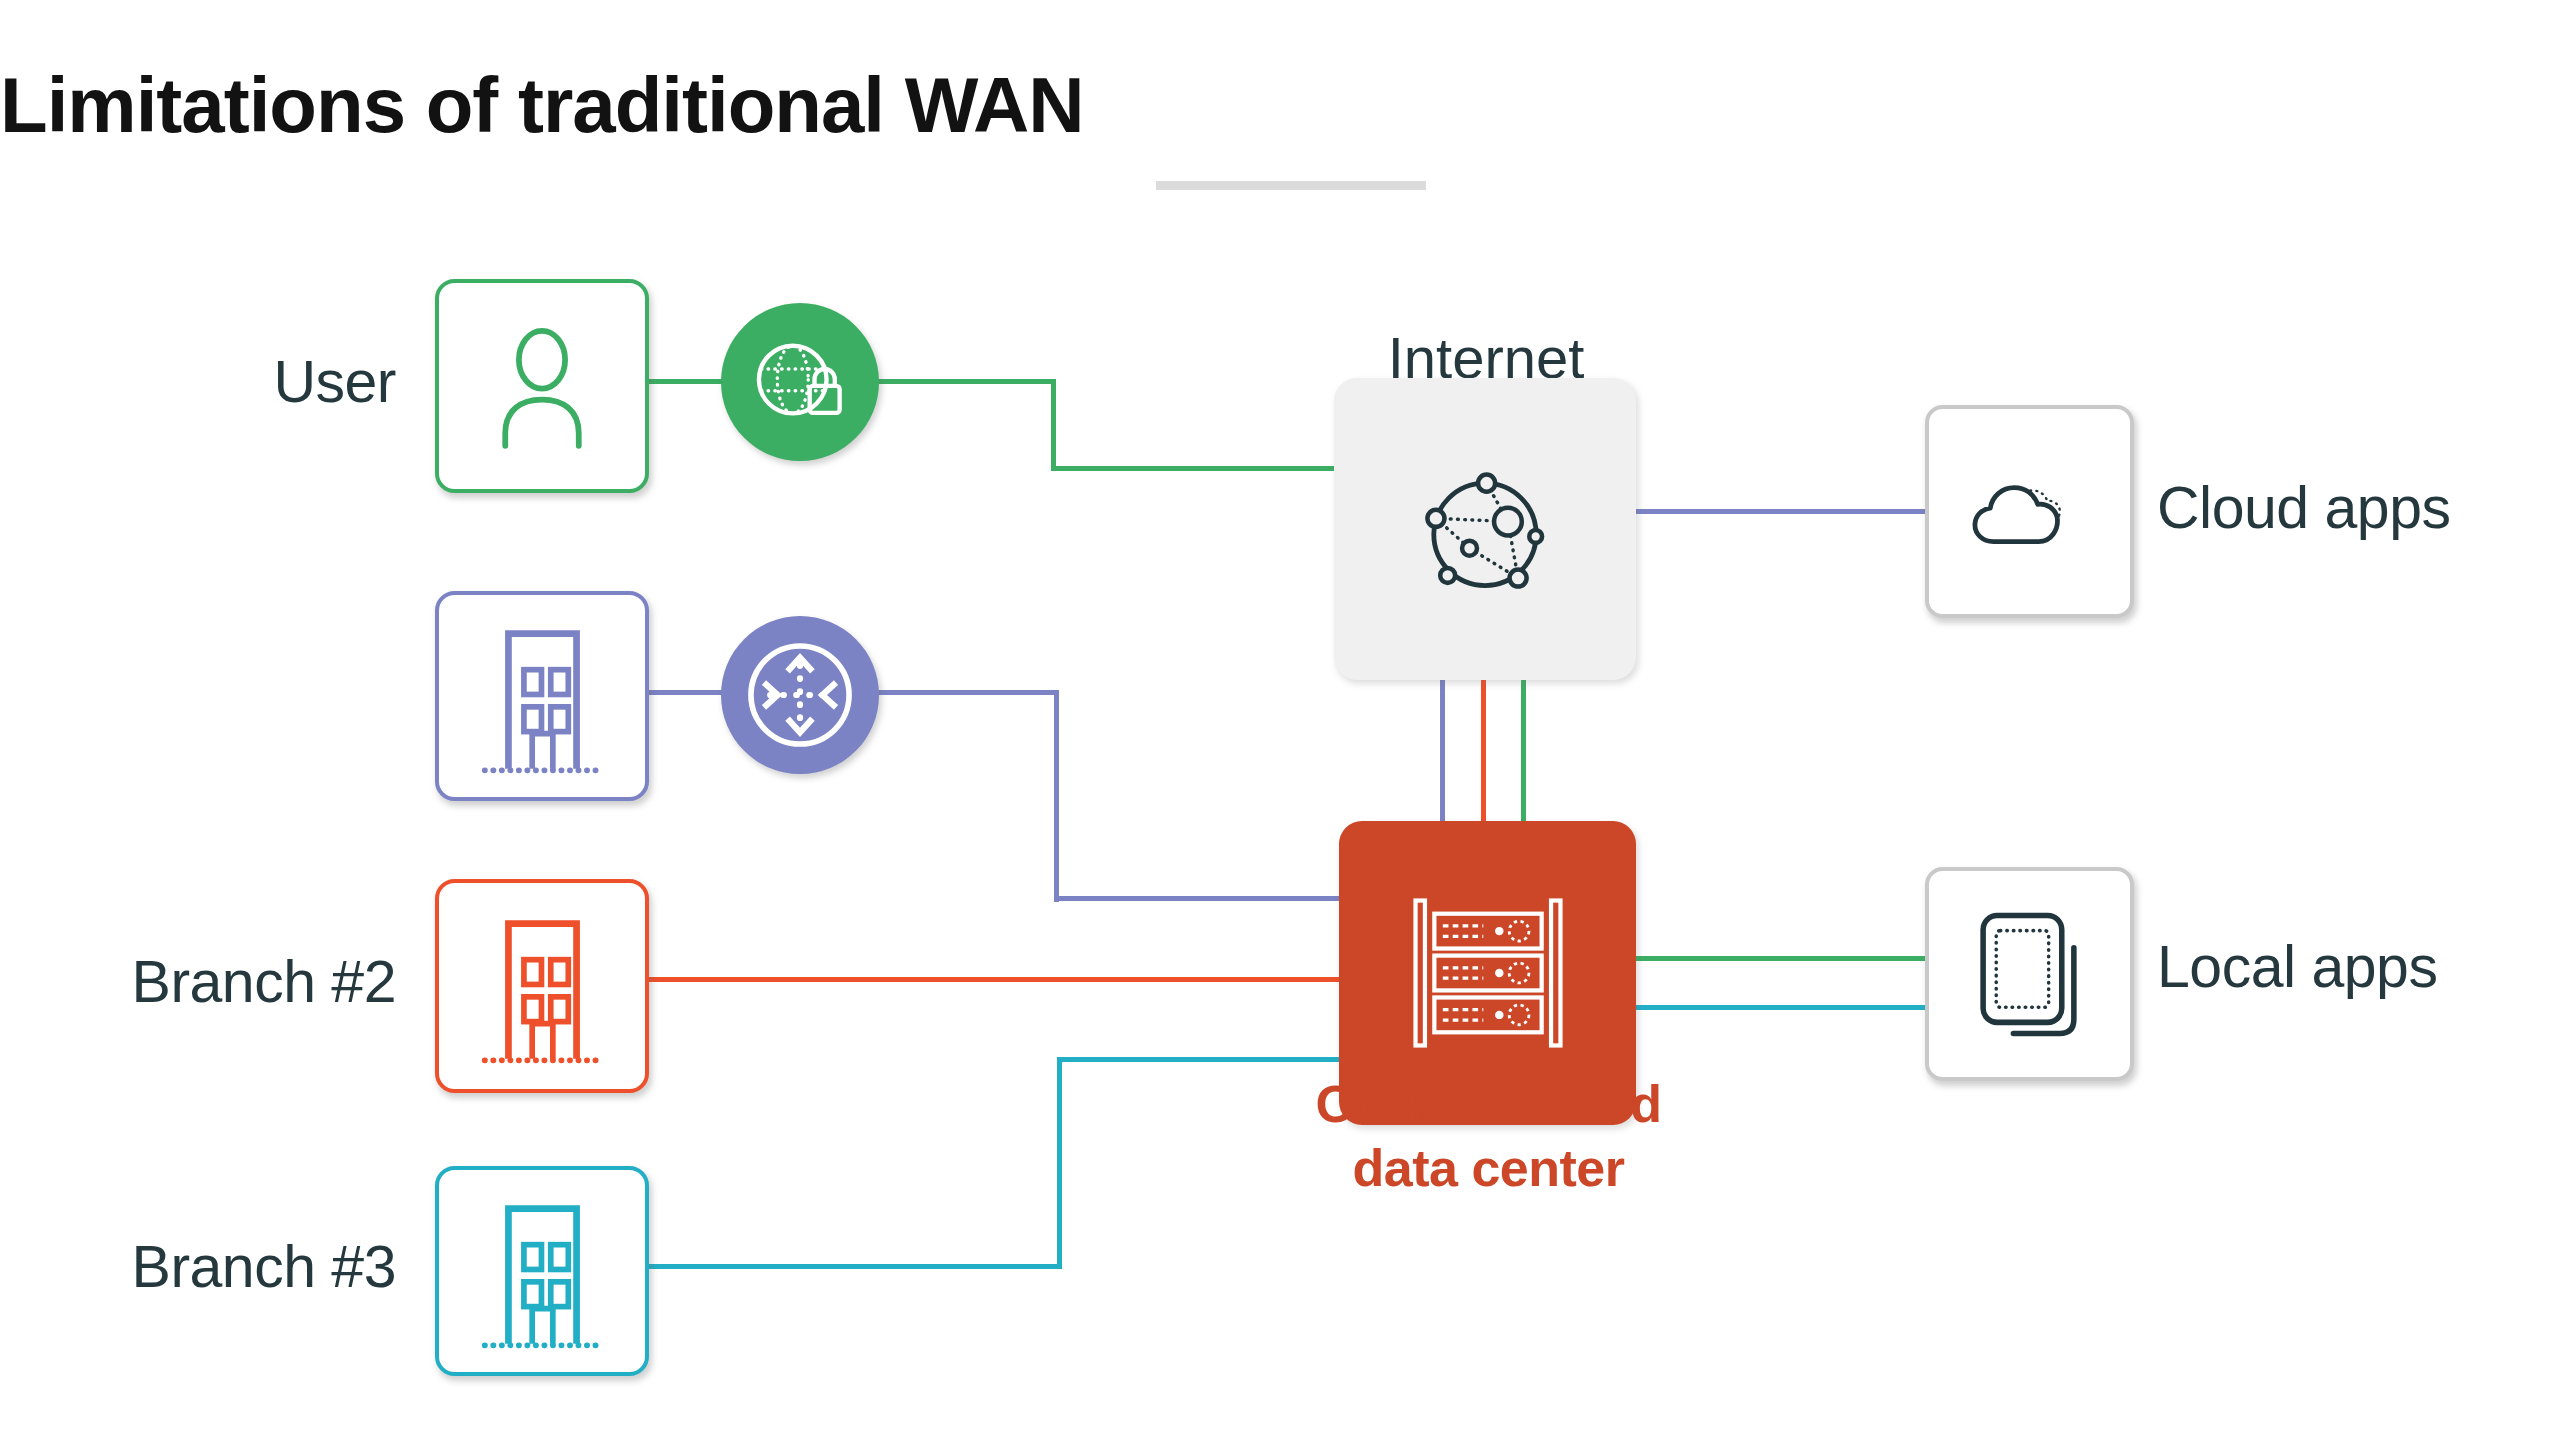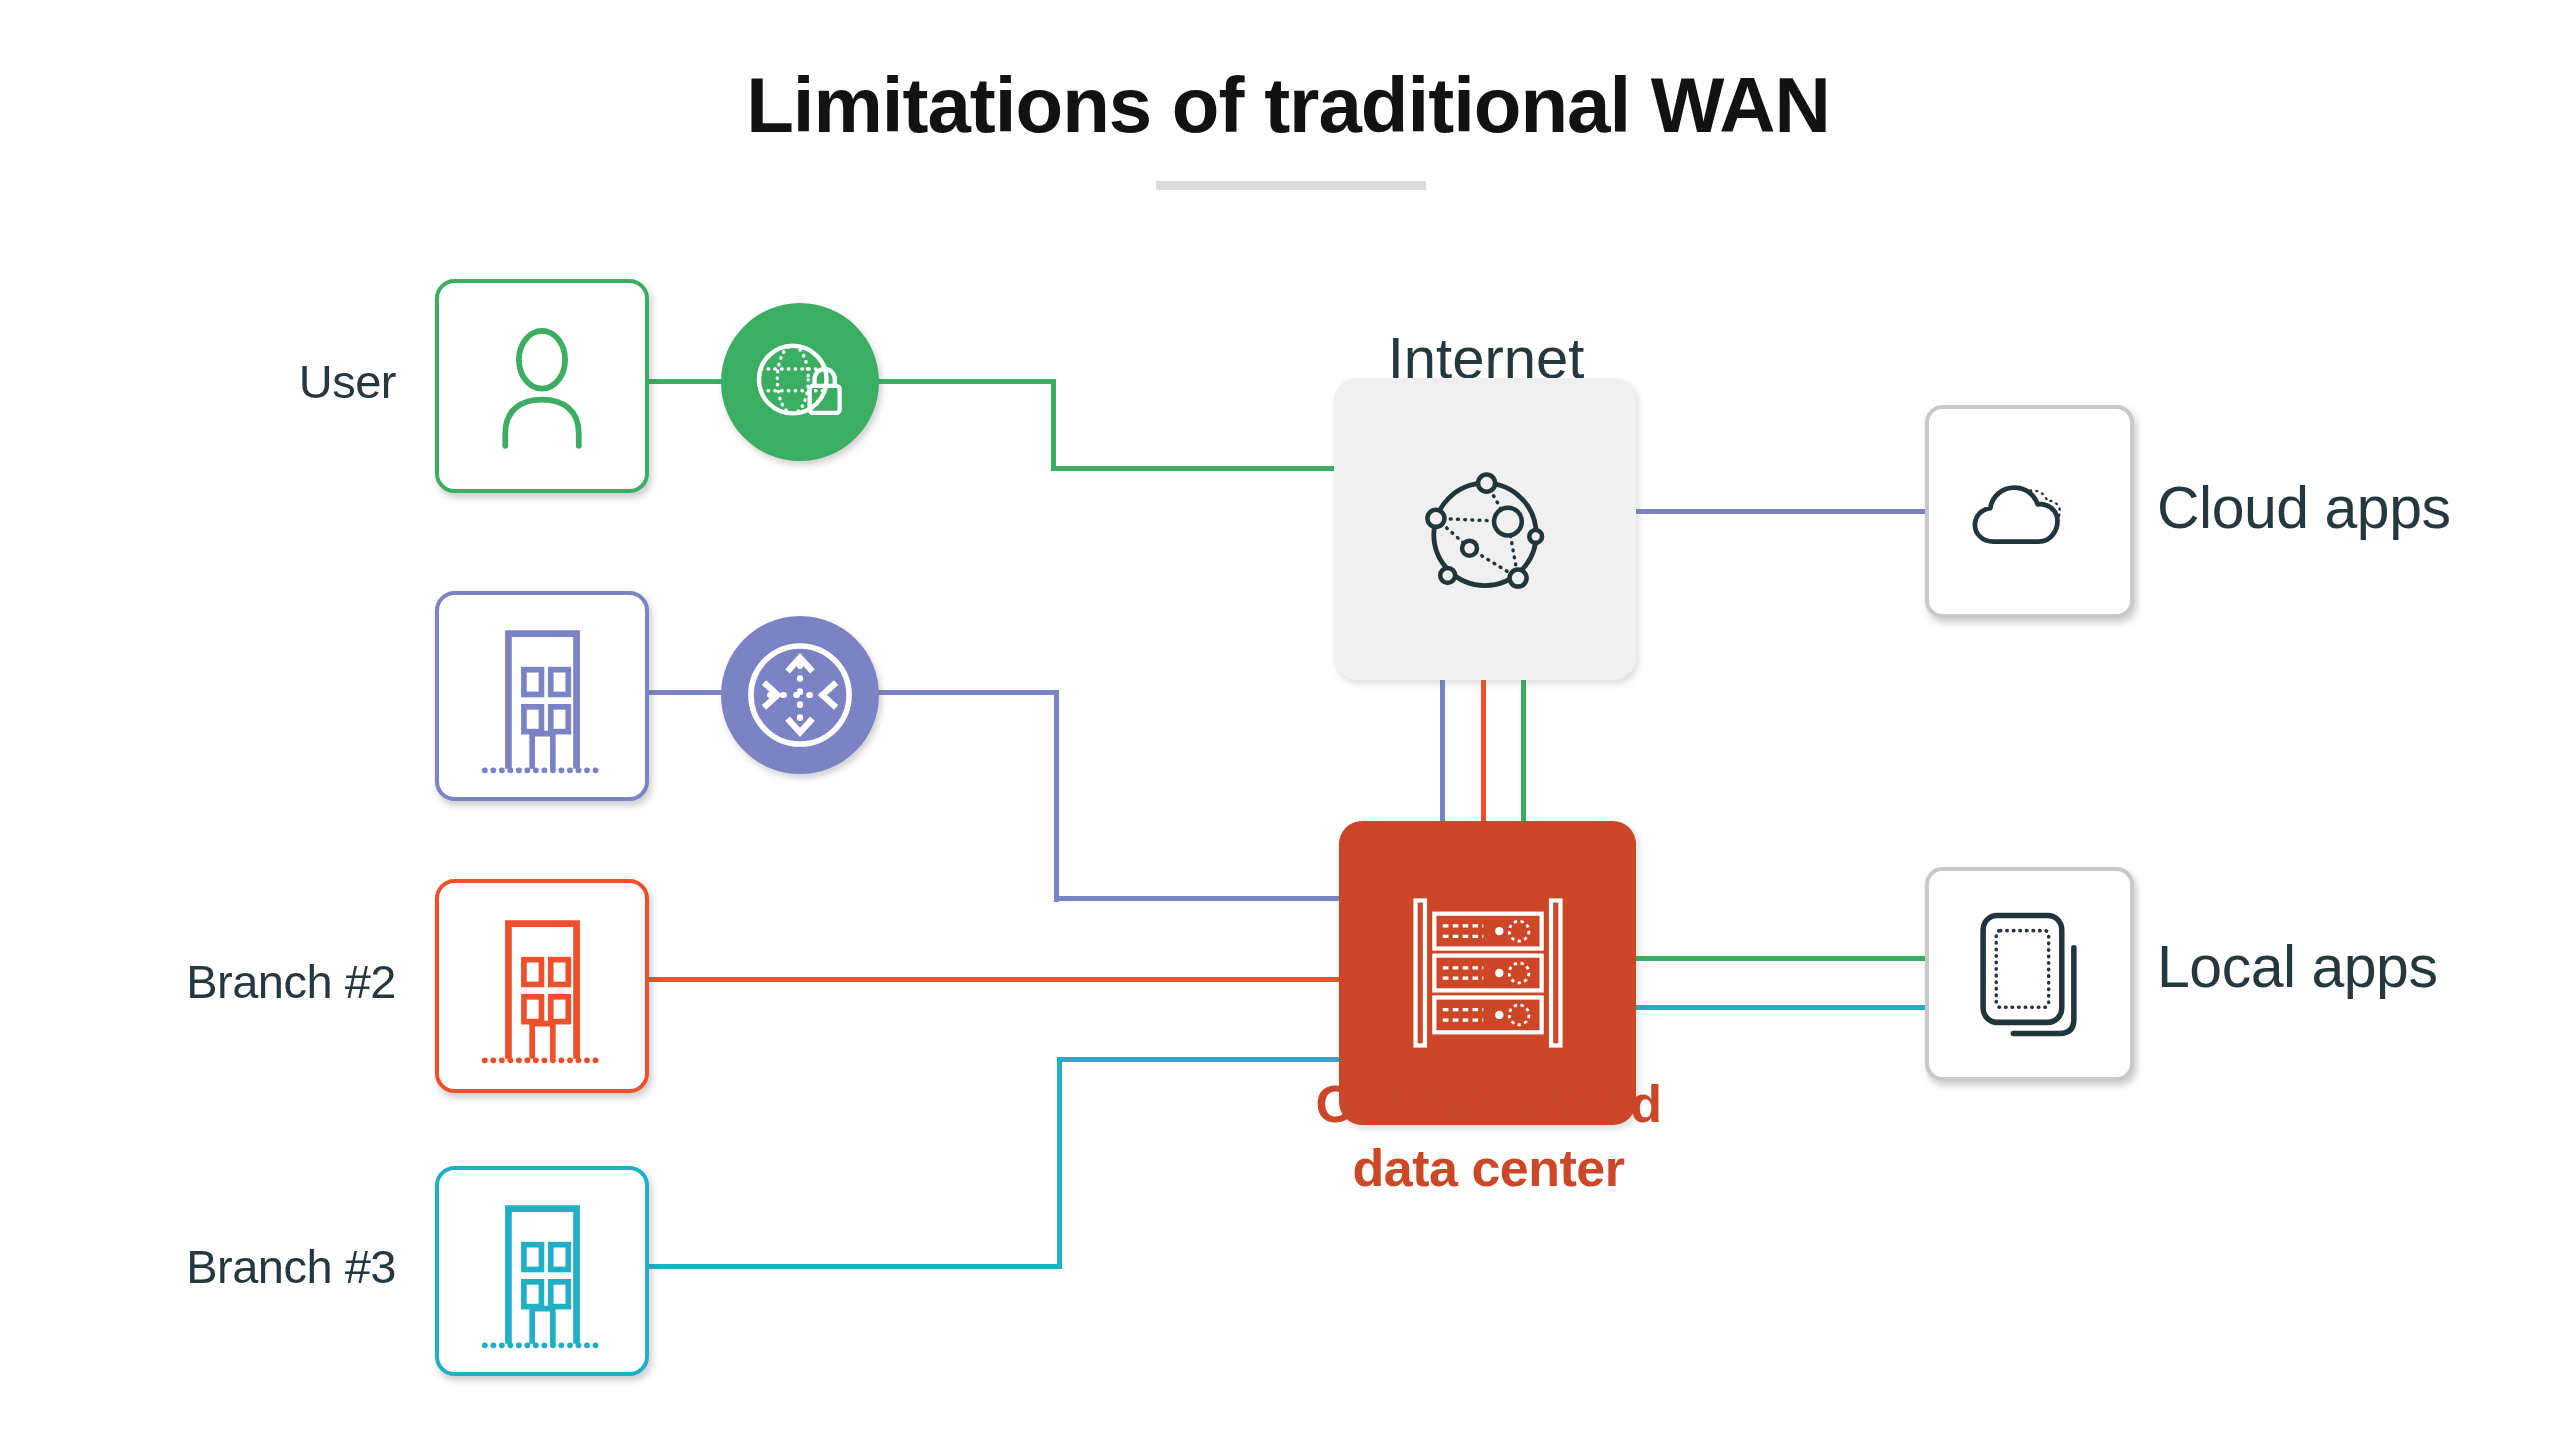--- a/index.html
+++ b/index.html
@@ -1,24 +1,24 @@
 <!DOCTYPE html>
 <html style="--green: #3CAE63; --purple: #7B83C5; --orange: #EE502B; --red: #CB4727; --teal: #22AFC6; --slate: #24383E; --title: #121212; --gray-fill: #F0F0F1; --gray-border: #C9C9C9; --underline: #DBDBDB; --icon-dark: #21363C;font-size:8.2px"><head>
 <meta charset="utf-8">
 <style>
   html,body{margin:0;padding:0;background:#ffffff;width:2576px;height:1449px;overflow:hidden;
             font-family:"Liberation Sans", sans-serif;}
   #canvas{position:relative;width:2576px;height:1449px;background:#ffffff;}
 
-  .title{position:absolute;left:0;top:56px;width:2576px;margin:0;text-align:center;
+  .title{position:absolute;left:0;top:56px;width:2576px;margin:0;text-align:left;
          font-size:78px;font-weight:bold;letter-spacing:-1px;color:var(--title);line-height:98px;}
   .title-underline{position:absolute;left:1156px;top:181px;width:270px;height:8.8px;background:var(--underline);}
 
   .side-label{position:absolute;left:77px;width:319px;text-align:right;
-              font-size:47px;color:var(--slate);line-height:72px;letter-spacing:-0.5px;}
+              font-size:59px;color:var(--slate);line-height:72px;letter-spacing:-0.5px;}
   .right-label{position:absolute;left:2157px;font-size:59px;color:var(--slate);line-height:72px;letter-spacing:-0.5px;}
   .italic-label{position:absolute;width:258px;text-align:center;font-style:italic;
                 font-size:49px;color:#2B3F45;line-height:62px;}
   .internet-label{position:absolute;left:1357px;top:294px;width:258px;text-align:center;
                   font-size:58px;color:var(--slate);line-height:72px;margin-top:28px;}
   .dc-label{position:absolute;left:1308px;top:1072px;width:361px;text-align:center;
             font-size:52px;font-weight:bold;color:var(--red);line-height:64px;letter-spacing:-0.5px;}
 
   .node-box{position:absolute;background:#fff;border-radius:19.6px;border:4.6px solid #000;
             display:flex;align-items:center;justify-content:center;

